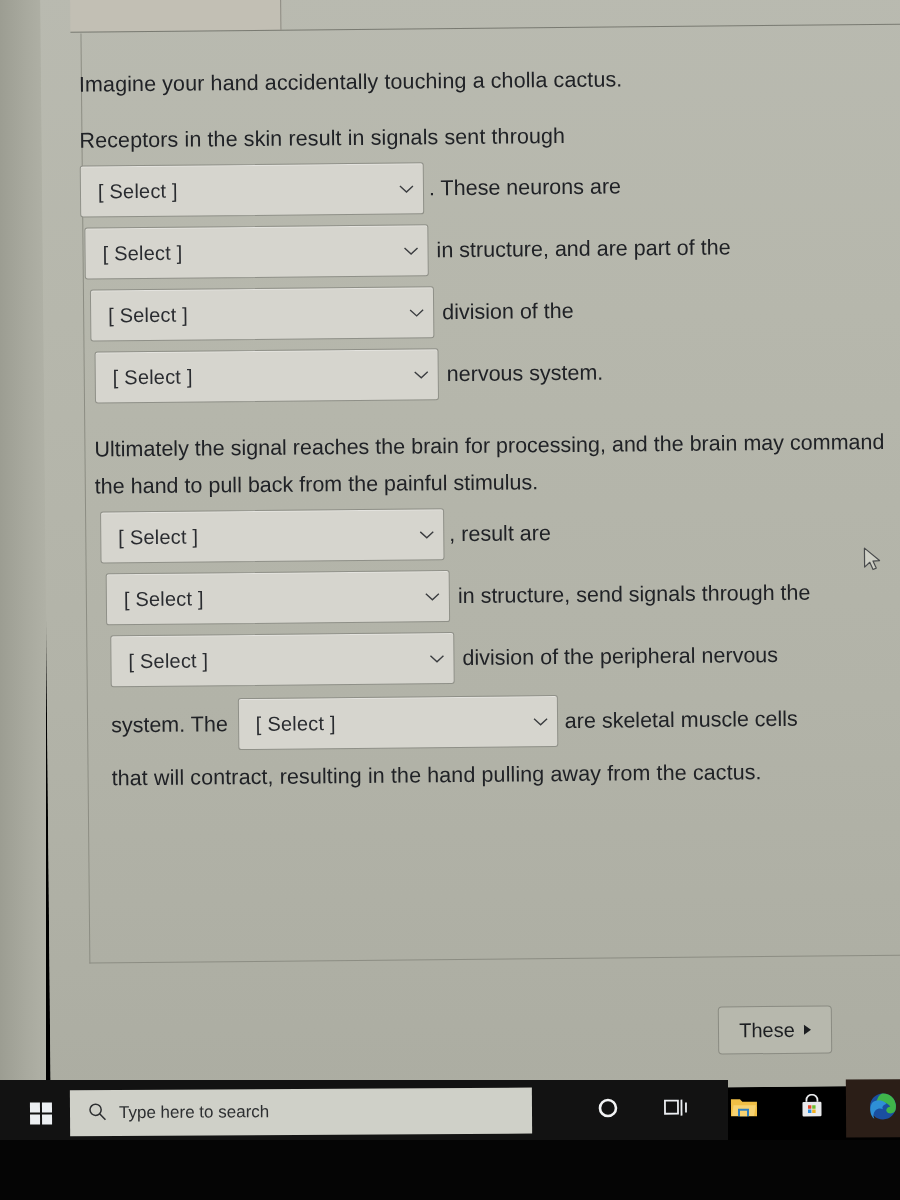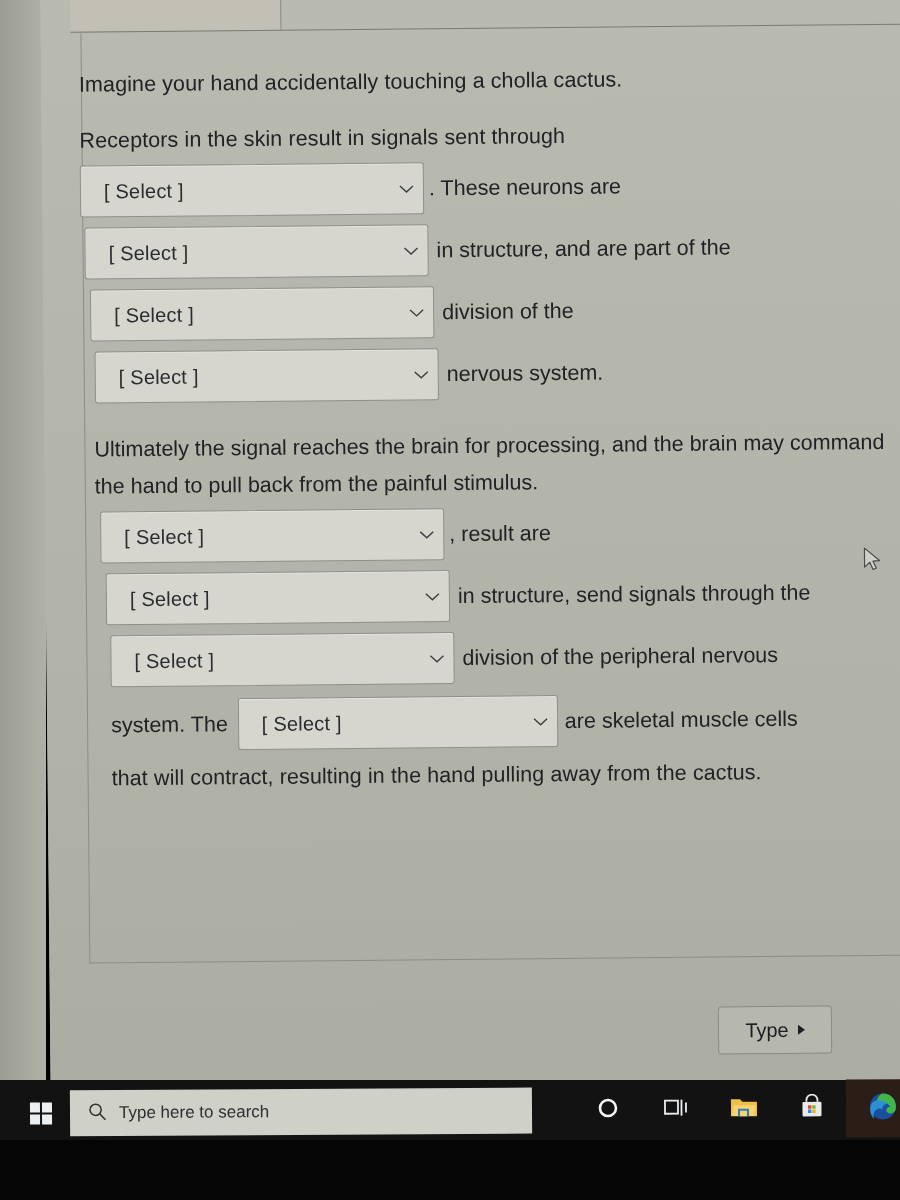--- a/index.html
+++ b/index.html
@@ -136,21 +136,21 @@
     background: #d6d5ce;
     border: 1px solid #8f9088;
     border-radius: 3px;
     display: flex;
     align-items: center;
     box-shadow: 0 1px 0 rgba(255,255,255,.35) inset;
   }
   .select .ph {
     font-size: 20px;
     color: #2a2c30;
-    padding-left: 23px;
+    padding-left: 17px;
     letter-spacing: .2px;
   }
   .select .chev {
     position: absolute;
     right: 9px;
     top: 50%;
     width: 15px;
     height: 9px;
     margin-top: -4px;
     color: #3b3d40;
@@ -193,21 +193,21 @@
     width: 22px;
     height: 28px;
     pointer-events: none;
   }
 
   
   #taskbar {
     position: absolute;
     left: 0;
     bottom: 58px;
-    width: 900px;
+    width: 728px;
     height: 62px;
     background: #121212;
     display: flex;
     align-items: center;
   }
   #taskbar-inner {
     position: absolute;
     left: 12px;
     top: 2px;
     width: 888px;
@@ -410,21 +410,21 @@
 
     <div id="cursor">
       <svg viewBox="0 0 22 28" width="22" height="28">
         <path d="M3 2 L3 21 L8.2 16.2 L11.4 23.5 L14.6 22.1 L11.4 15 L18 14.6 Z" fill="#cfd0c6" stroke="#4a4c4d" stroke-width="1.2" stroke-linejoin="round"></path>
       </svg>
     </div>
 
   </div>
 
   <div id="next-btn">
-    <span class="lbl">Type</span>
+    <span class="lbl">These</span>
     <span class="tri"></span>
   </div>
 
   <div id="taskbar">
     <div id="taskbar-inner">
 
       <div id="start-btn">
         <span class="winlogo">
           <i></i>
             <i></i>

